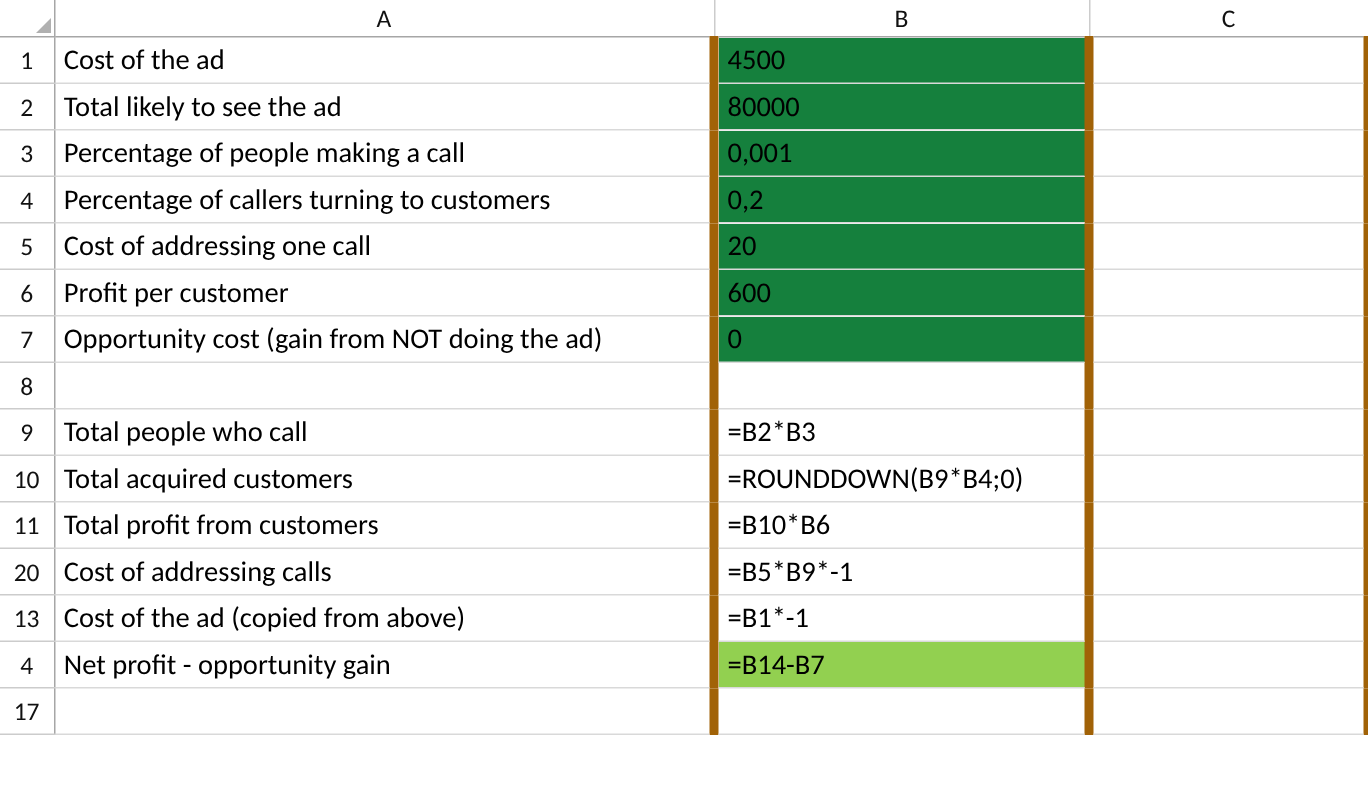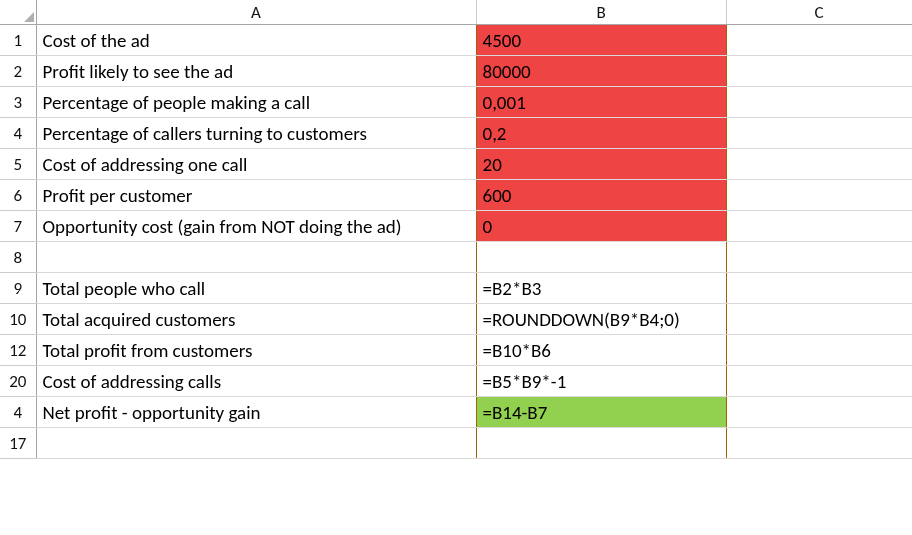--- a/index.html
+++ b/index.html
@@ -63,32 +63,32 @@
     color: #111;
     font-weight: 400;
     text-align: center;
     font-size: 17px;
     border-right: 1px solid #a6a6a6;
     border-bottom: 1px solid #ccc;
     padding: 0;
   }
 
   td.cell {
-    border-right: 1px solid #a16207;
+    border-right: 6px solid #a16207;
     border-bottom: 1px solid #d9d9d9;
     padding: 2px 6px 2px 6px;
     height: 26px;
     vertical-align: middle;
     white-space: nowrap;
     overflow: hidden;
     text-align: left;
     cursor: cell;
   }
 
-  .yellow  { background: #ef4444; }
+  .yellow  { background: #15803d; }
   .green   { background: #92d050; }
 
 </style>
 </head>
 <body>
 
 <div class="sheet">
   <table class="grid">
     <colgroup>
       <col class="rowhdr">
@@ -107,21 +107,21 @@
 
     <tr>
       <th class="rowhdr">1</th>
       <td class="cell">Cost of the ad</td>
       <td class="cell yellow">4500</td>
       <td class="cell"></td>
     </tr>
 
     <tr>
       <th class="rowhdr">2</th>
-      <td class="cell">Profit likely to see the ad</td>
+      <td class="cell">Total likely to see the ad</td>
       <td class="cell yellow">80000</td>
       <td class="cell"></td>
     </tr>
 
     <tr>
       <th class="rowhdr">3</th>
       <td class="cell">Percentage of people making a call</td>
       <td class="cell yellow">0,001</td>
       <td class="cell"></td>
     </tr>
@@ -169,33 +169,39 @@
     </tr>
 
     <tr>
       <th class="rowhdr">10</th>
       <td class="cell">Total acquired customers</td>
       <td class="cell">=ROUNDDOWN(B9*B4;0)</td>
       <td class="cell"></td>
     </tr>
 
     <tr>
-      <th class="rowhdr">12</th>
+      <th class="rowhdr">11</th>
       <td class="cell">Total profit from customers</td>
       <td class="cell">=B10*B6</td>
       <td class="cell"></td>
     </tr>
 
     <tr>
       <th class="rowhdr">20</th>
       <td class="cell">Cost of addressing calls</td>
       <td class="cell">=B5*B9*-1</td>
       <td class="cell"></td>
     </tr>
 
+    <tr>
+      <th class="rowhdr">13</th>
+      <td class="cell">Cost of the ad (copied from above)</td>
+      <td class="cell">=B1*-1</td>
+      <td class="cell"></td>
+    </tr>
 
 
 
     <tr>
       <th class="rowhdr">4</th>
       <td class="cell">Net profit - opportunity gain</td>
       <td class="cell green">=B14-B7</td>
       <td class="cell"></td>
     </tr>
 

